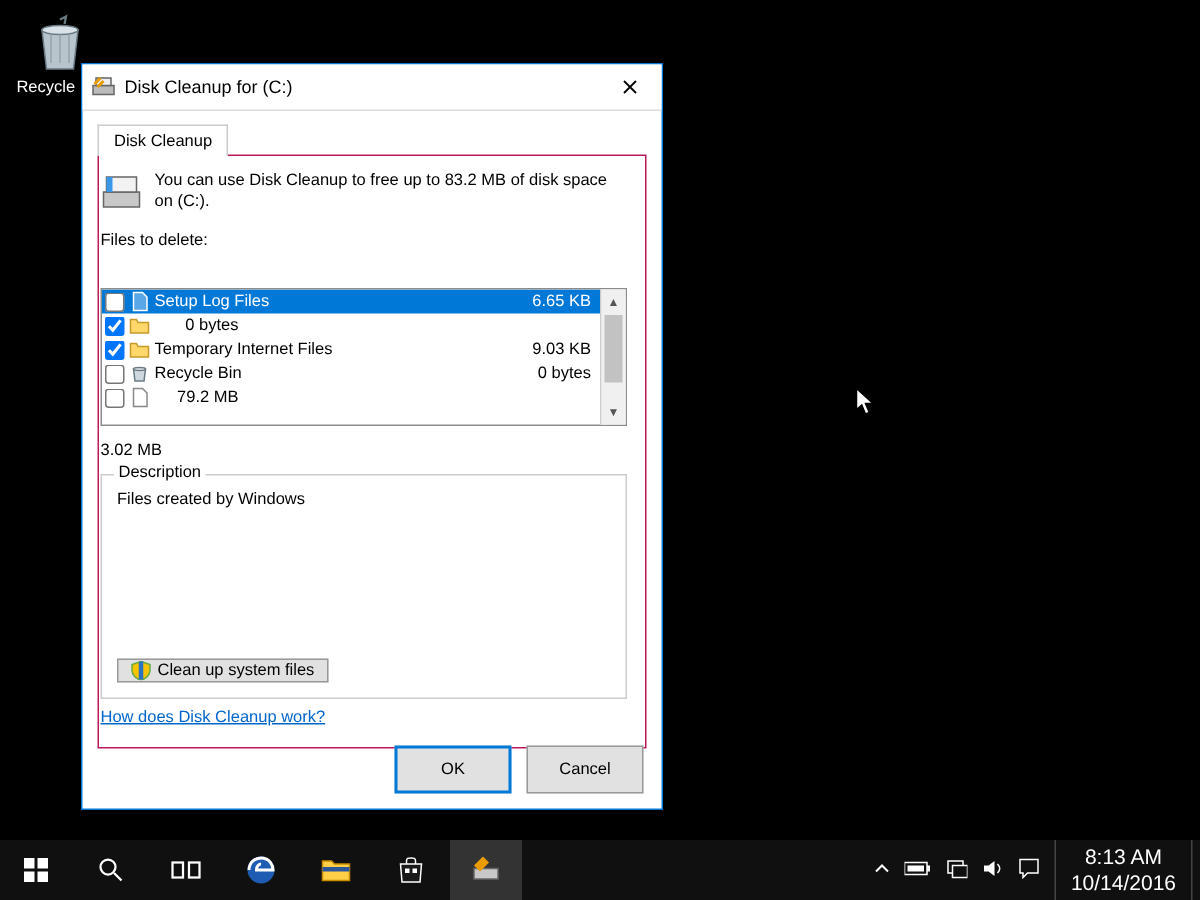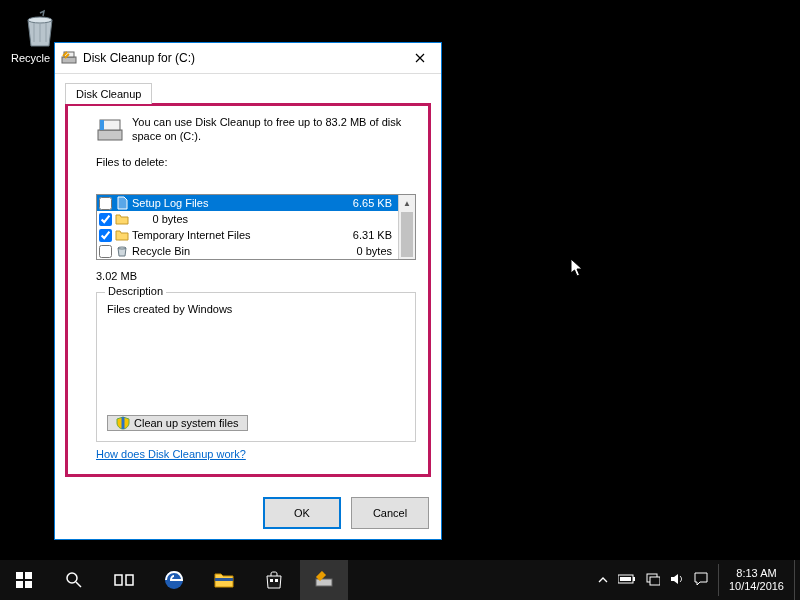--- a/index.html
+++ b/index.html
@@ -15,30 +15,30 @@
   .titlebar { height: 30px; background: #fff; display: flex; align-items: center; padding: 0 6px; }
   .titlebar-icon { width: 16px; height: 16px; margin-right: 6px; }
   .titlebar-text { font-size: 12px; color: #000; flex: 1; }
   .titlebar-close { width: 30px; height: 24px; display: flex; align-items: center; justify-content: center; font-size: 14px; cursor: default; }
 
   .client { padding: 8px 10px 8px 10px; border-top: 1px solid #ddd; }
 
   
   .tab-strip { display: flex; }
   .tab { border: 1px solid #ccc; border-bottom: none; padding: 4px 10px; font-size: 11px; background: #fff; position: relative; top: 1px; }
-  .tab-body { border: 3px solid #be185d; padding: 10px 12px 12px 28px; }
+  .tab-body { border: 1px solid #be185d; padding: 10px 12px 12px 1px; }
 
   .intro-row { display: flex; align-items: flex-start; gap: 8px; margin-bottom: 12px; }
   .intro-row .drv-icon { width: 28px; height: 28px; flex: none; }
   .intro-text { font-size: 11px; line-height: 1.25; }
 
   .label-small { font-size: 11px; margin-bottom: 3px; }
 
   
-  .file-list-wrap { display: flex; border: 1px solid #8c8c8c; height: 66px; margin-top: 26px; }
+  .file-list-wrap { display: flex; border: 1px solid #8c8c8c; height: 92px; margin-top: 26px; }
   .file-list { flex: 1; overflow: hidden; }
   .file-row { display: flex; align-items: center; height: 16px; font-size: 11px; padding: 0 2px; }
   .file-row.selected { background: #0078d7; color: #fff; }
   .file-row input[type=checkbox] { width: 13px; height: 13px; margin-right: 3px; }
   .file-row .fi { width: 14px; height: 14px; margin-right: 3px; flex:none; }
   .file-row .nm { flex: 1; white-space: nowrap; overflow: hidden; }
   .file-row .sz { width: 60px; text-align: right; padding-right: 4px; }
   .vscroll { width: 17px; background: #f0f0f0; border-left: 1px solid #ccc; position: relative; display:flex; flex-direction:column; }
   .vscroll .arrow { height: 17px; display:flex; align-items:center; justify-content:center; font-size:8px; color:#555; background:#f0f0f0; }
   .vscroll .track { flex:1; background:#f0f0f0; position:relative; }
@@ -61,21 +61,21 @@
   .dlg-btn { width:78px; height:32px; font-size:11px; border:1px solid #999; background:#e1e1e1; cursor:default; }
   .dlg-btn.primary { border:2px solid #0078d7; background:#e1e1e1; }
 
   
   .taskbar { position:absolute; left:0; right:0; bottom:0; height:40px; background:#101010; display:flex; align-items:center; color:#fff; }
   .tb-left { display:flex; align-items:center; gap:2px; padding-left:0; }
   .tb-btn { width:48px; height:40px; display:flex; align-items:center; justify-content:center; }
   .tb-btn.active { background:#333; }
   .tb-right { margin-left:auto; display:flex; align-items:center; height:100%; }
   .tray-icons { display:flex; align-items:center; gap:10px; padding-right:10px; font-size:11px; }
-  .clock { border-left:1px solid #444; padding:3px 10px; text-align:center; font-size:11px; line-height:1.2; }
+  .clock { border-left:1px solid #444; padding:3px 10px; text-align:center; font-size:14px; line-height:1.2; }
   .show-desktop { width:6px; height:40px; border-left:1px solid #444; }
 
   
   .cursor { position:absolute; left:570px; top:258px; width:14px; height:20px; }
 </style>
 </head>
 <body>
 
 <div class="desktop-icon recycle-bin">
   <div class="icon-box">
@@ -141,21 +141,21 @@
                   <path d="M1 3 L5 3 L6 5 L13 5 L13 12 L1 12 Z" fill="#ffd86b" stroke="#c79a2a"></path>
                 </svg></span>
               <span class="sz">0 bytes</span>
             </div>
             <div class="file-row">
               <input type="checkbox" checked="" style="">
               <span class="fi"><svg viewBox="0 0 14 14">
                   <path d="M1 3 L5 3 L6 5 L13 5 L13 12 L1 12 Z" fill="#ffd86b" stroke="#c79a2a"></path>
                 </svg></span>
               <span class="nm">Temporary Internet Files</span>
-              <span class="sz">6.31 KB</span>
+              <span class="sz">9.03 KB</span>
             </div>
             <div class="file-row">
               <input type="checkbox" style="">
               <span class="fi"><svg viewBox="0 0 14 14">
                   <path d="M3 4 L11 4 L10 12 L4 12 Z" fill="#cfd8de" stroke="#6a7a84"></path>
                   <ellipse cx="7" cy="4" rx="4" ry="1" fill="#e8eef2" stroke="#6a7a84"></ellipse>
                 </svg></span>
               <span class="nm">Recycle Bin</span>
               <span class="sz">0 bytes</span>
             </div>

